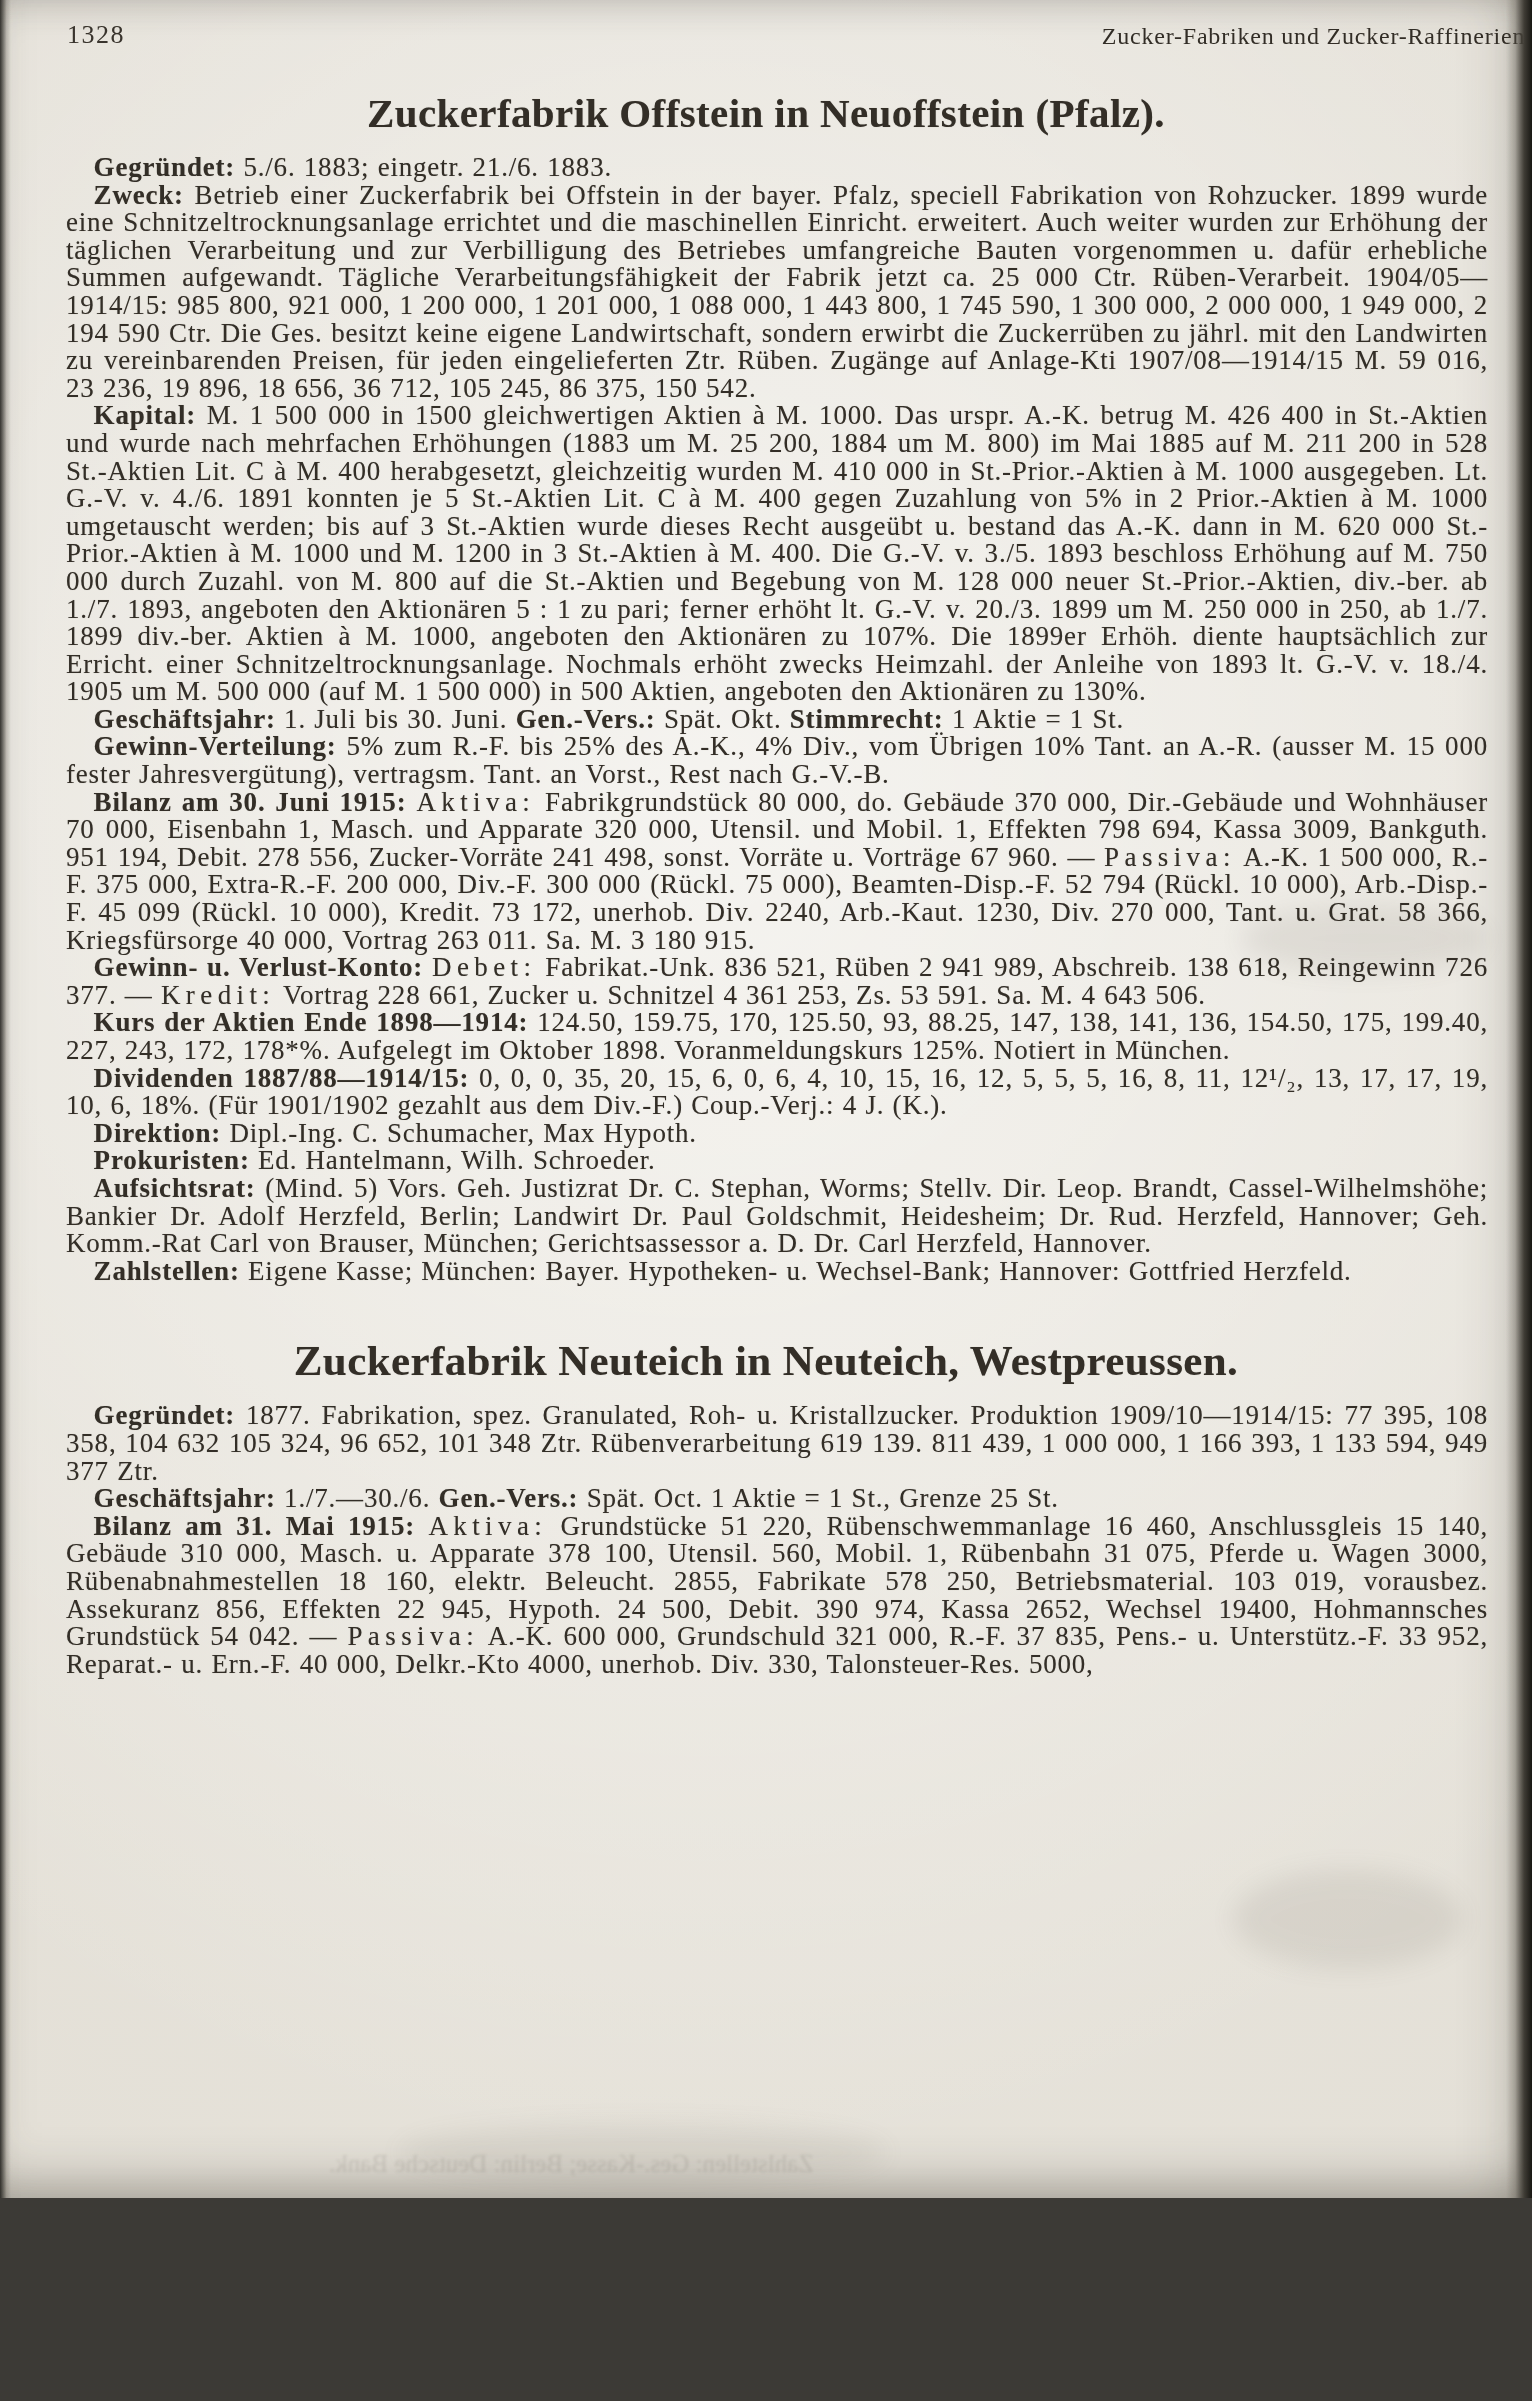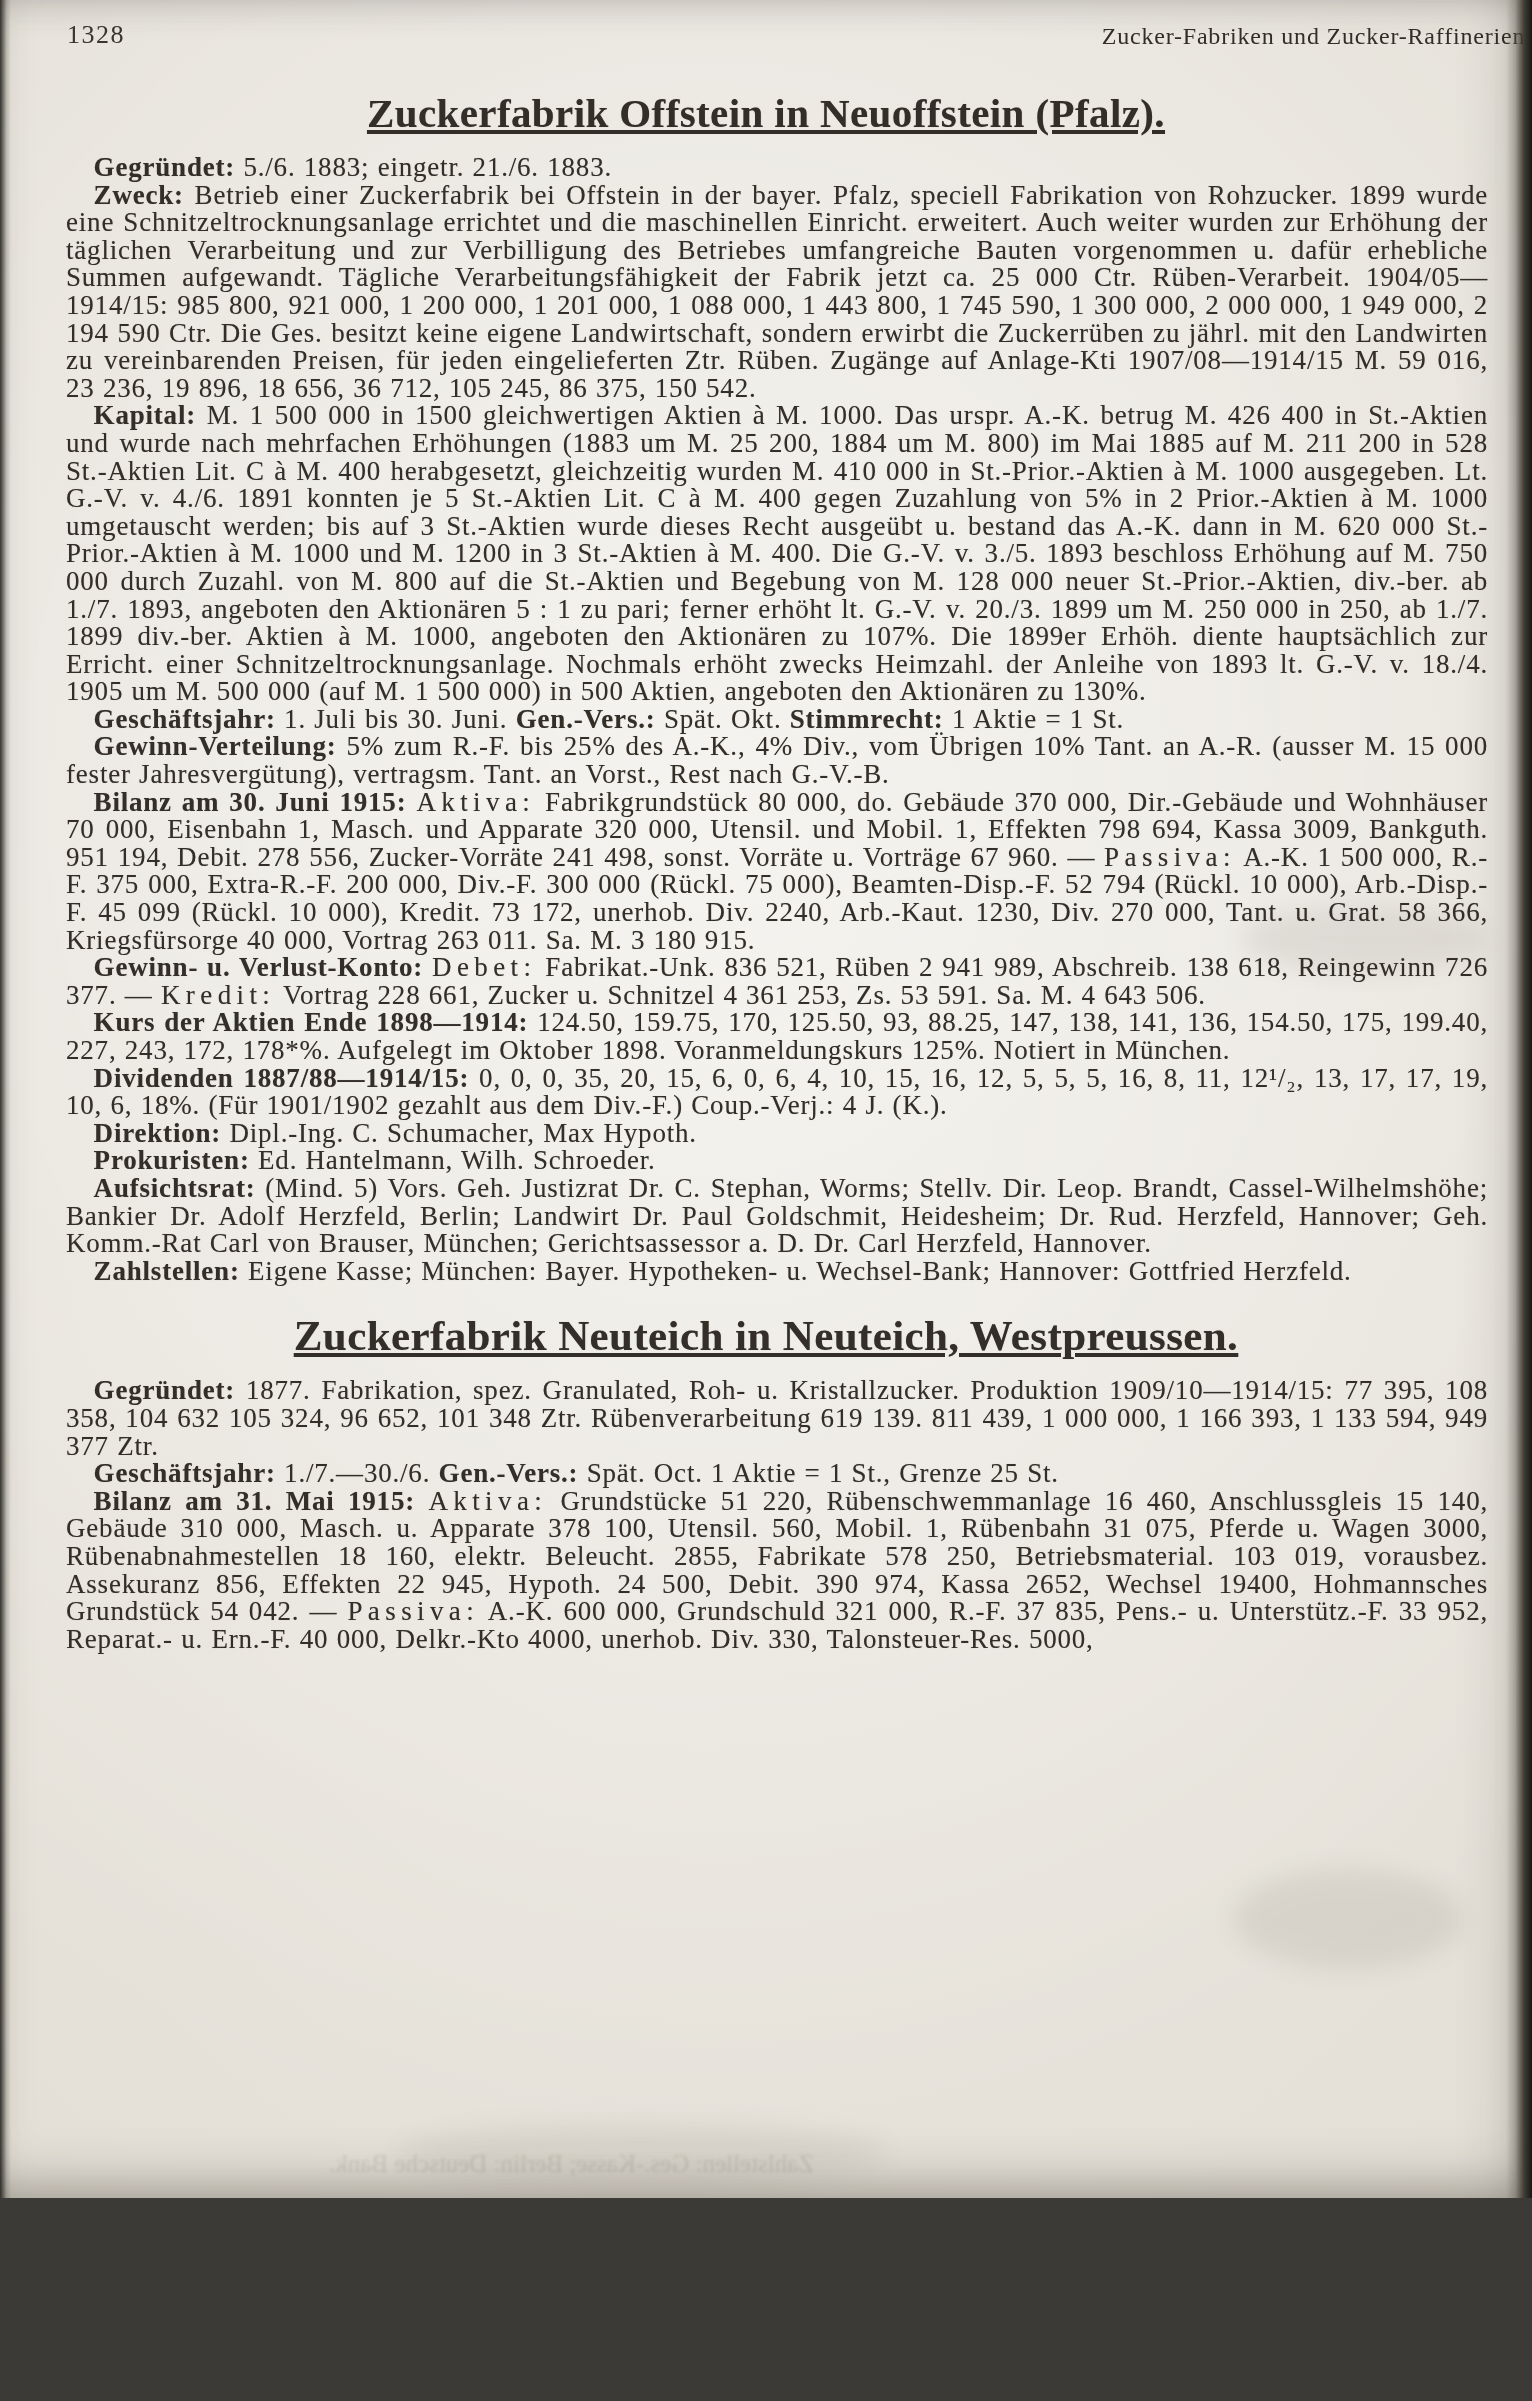--- a/index.html
+++ b/index.html
@@ -45,23 +45,22 @@
   }
   .head-title {
     display: block; text-align: right; padding-top: 23px;
     font-size: 24px; letter-spacing: 0.8px;
   }
   .title {
     position: relative; z-index: 2;
     text-align: center; font-weight: bold; font-size: 41px;
     margin: 29px 54px 17px; letter-spacing: 0.4px;
     text-shadow: 0 0 0.8px rgba(50,45,38,.35);
-    text-decoration: underline;
   }
-  .title-2 { font-size: 43px; margin-top: 26px; }
+  .title-2 { font-size: 43px; margin-top: 51px; }
   .body {
     position: relative; z-index: 2;
     margin: 0 44px 0 66px;
     font-size: 27px; line-height: 27.6px;
     letter-spacing: 0.8px; word-spacing: 0.8px;
     text-align: justify;
     hyphens: auto; -webkit-hyphens: auto;
     text-shadow: 0 0 0.8px rgba(50,45,38,.30);
   }
   .para { margin: 0; text-indent: 27.6px; }

